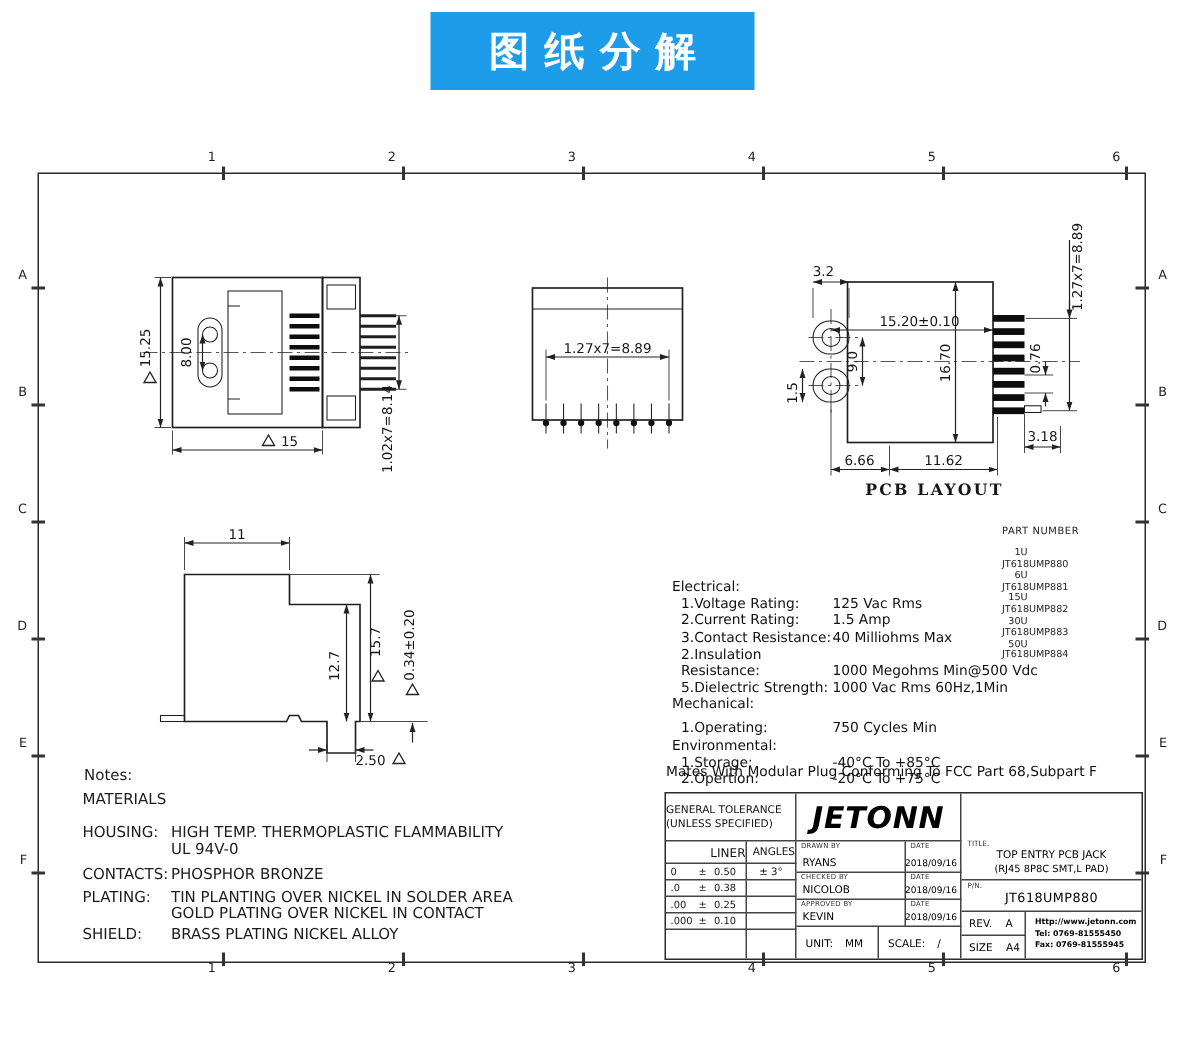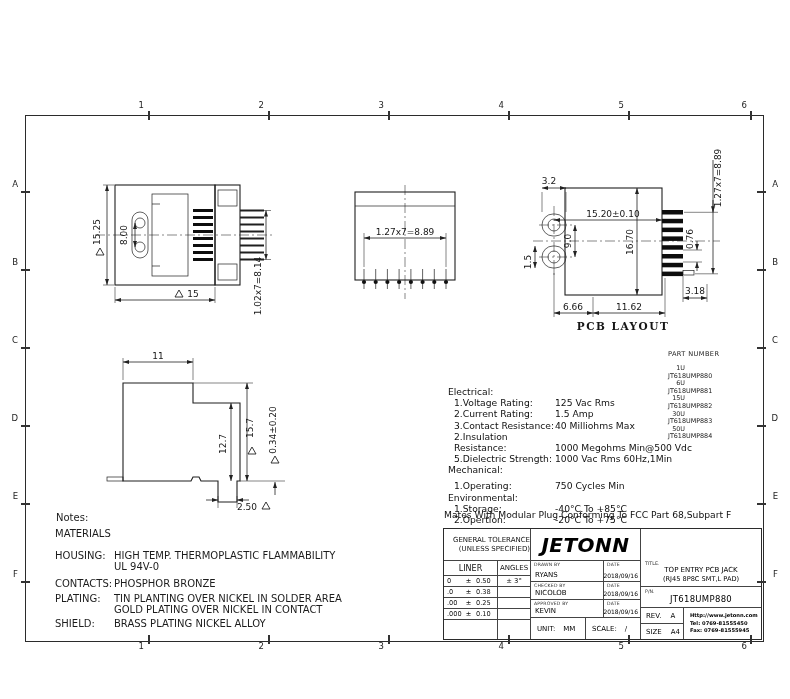--- a/index.html
+++ b/index.html
@@ -39,22 +39,22 @@
   .mt4{margin-top:4px;} .mt1{margin-top:1px;}
   .mates{left:444px;top:509px;font-size:9.2px;color:#111;}
   
   .notes-txt{font-size:10px;color:#1c1c1c;line-height:10.5px;}
   .nlabel{left:55px;width:58px;}
   .nval{left:114px;width:230px;}
   
   .tb{left:443px;top:528px;width:319px;height:112px;border:1.6px solid #2b2b2b;box-sizing:border-box;}
   .cell{position:absolute;border-right:1px solid #444;border-bottom:1px solid #444;box-sizing:border-box;overflow:hidden;}
   .cell.last-r{border-right:none;} .cell.last-b{border-bottom:none;}
-  .tb-hdr{font-size:7px;text-align:right;line-height:9px;padding-top:7px;color:#111;}
-  .colhdr{font-size:8px;text-align:center;color:#111;}
+  .tb-hdr{font-size:7px;text-align:left;line-height:9px;padding-top:7px;color:#111;}
+  .colhdr{font-size:8px;text-align:right;color:#111;}
   .tolrow{font-size:6.6px;color:#111;display:flex;align-items:center;padding-left:3px;}
   .tolrow .d{width:17px;} .tolrow .pm{width:9px;text-align:center;} .tolrow .v{margin-left:3px;}
   .angcell{font-size:6.8px;text-align:center;color:#111;}
   .logo{font-style:italic;font-weight:900;font-size:20px;letter-spacing:.5px;color:#000;
         display:flex;align-items:center;justify-content:center;}
   .byline .lab{position:absolute;top:1px;left:3px;font-size:4.6px;color:#333;letter-spacing:.2px;}
   .byline .nm{position:absolute;bottom:2px;left:4px;font-size:7px;color:#000;}
   .byline .dt{position:absolute;bottom:2px;right:2px;font-size:6px;color:#000;}
   .unitcell{font-size:7px;color:#000;display:flex;align-items:center;padding-left:6px;gap:8px;}
   .cmp-cn{font-size:9.5px;font-weight:bold;color:#000;text-align:center;margin-top:5px;letter-spacing:.3px;}
@@ -63,20 +63,23 @@
   .titlecell .l2{position:absolute;top:16px;left:0;right:0;text-align:center;font-size:6.6px;color:#000;}
   .pncell .pv{position:absolute;top:7px;left:0;right:0;text-align:center;font-size:8.5px;color:#000;letter-spacing:.3px;}
   .revcell{font-size:7px;color:#000;display:flex;align-items:center;padding-left:5px;gap:9px;}
   .webcell{font-size:5.2px;color:#000;line-height:7.5px;padding:4px 0 0 6px;font-weight:bold;}
 </style>
 </head>
 <body>
 
 <div id="stage">
 
+  <div class="abs banner">
+    <span>图纸分解</span>
+  </div>
 
   <div class="abs frame"></div>
 
   <div class="abs gridnum" style="left:134px;top:100px">1</div>
   <div class="abs gridnum" style="left:254px;top:100px">2</div>
   <div class="abs gridnum" style="left:374px;top:100px">3</div>
   <div class="abs gridnum" style="left:494px;top:100px">4</div>
   <div class="abs gridnum" style="left:614px;top:100px">5</div>
   <div class="abs gridnum" style="left:737px;top:100px">6</div>
 

